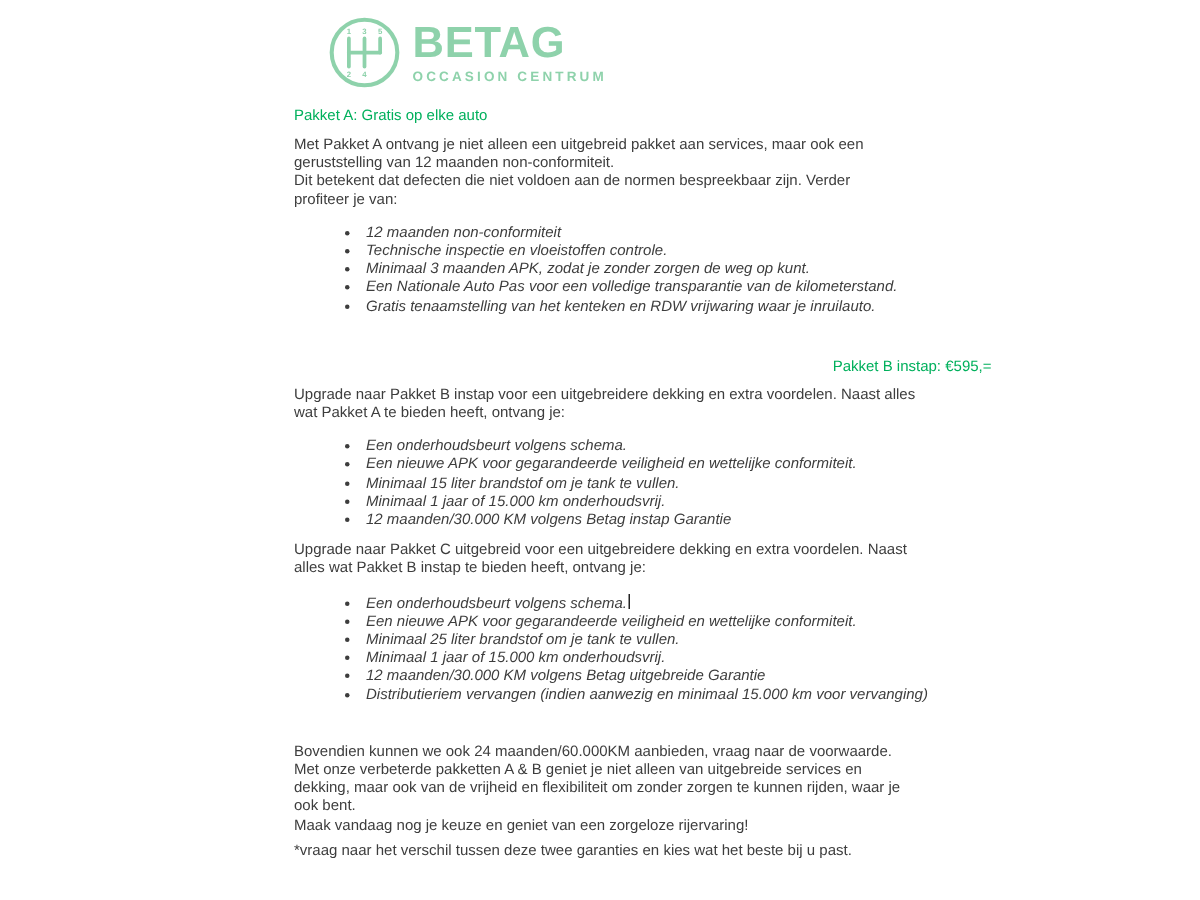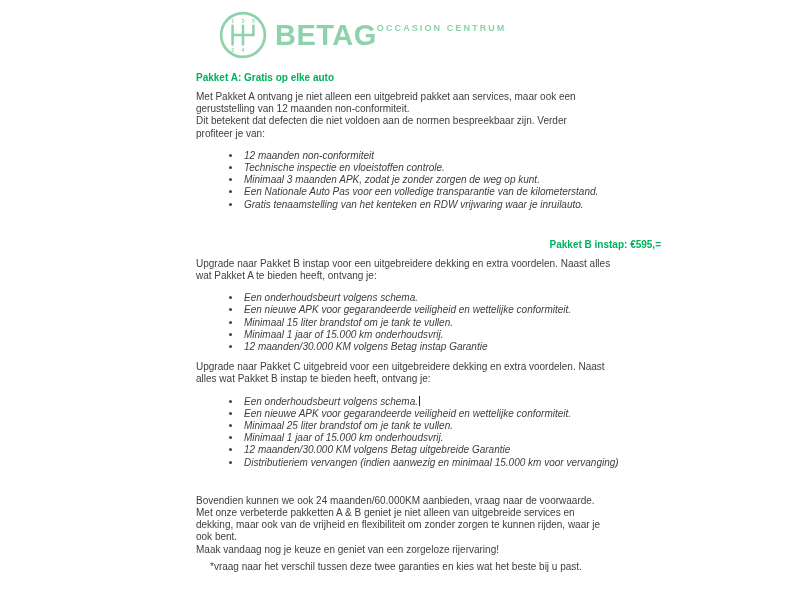--- a/index.html
+++ b/index.html
@@ -4,34 +4,34 @@
 <style>
   html,body{margin:0;padding:0;background:#ffffff;}
   .page{
     position:relative;width:800px;height:600px;background:#ffffff;overflow:hidden;
     font-family:"Liberation Sans",sans-serif;color:#3d3d3d;
   }
   .content{position:absolute;left:196px;top:0;width:465px;}
   
   .logo{display:flex;align-items:center;gap:7px;margin:10px 0 0 22px;height:50px;}
   .logo-mark{width:50px;height:50px;flex:0 0 auto;}
-  .logo-text{display:flex;justify-content:flex-start;}
+  .logo-text{display:flex;flex-direction:column;justify-content:flex-start;}
   .logo-name{font-size:29px;font-weight:bold;color:#8ed2ab;line-height:1;letter-spacing:0.5px;}
   .logo-tag{font-size:9px;font-weight:bold;color:#8ed2ab;letter-spacing:2.1px;margin-top:2px;}
   
-  .pk{color:#00b05c;font-size:10px;font-weight:bold;margin:0;line-height:11px;}
+  .pk{color:#00b05c;font-size:10px;font-weight:normal;margin:0;line-height:11px;}
   .h-a{margin-top:12px;}
   .h-b{margin-top:28px;text-align:right;}
   .h-c{margin-top:16px;}
   
   .body{font-size:10px;line-height:12.2px;margin:8px 0 0 0;white-space:pre-line;}
   ul.bullets{margin:10px 0 0 0;padding:0 0 0 46px;font-size:10px;line-height:12.2px;list-style:disc;}
   ul.bullets li{padding-left:2px;margin:0;font-style:italic;}
   .footer-block{margin-top:26px;}
-  .footnote{margin-top:5px;margin-left:14px;}
+  .footnote{margin-top:5px;}
   .caret{display:inline-block;width:1px;height:10px;background:#222;margin-left:1px;vertical-align:-1px;}
 </style>
 </head>
 <body>
 
 <div class="page">
   <div class="content">
 
     <div class="logo">
       <span class="logo-mark">

